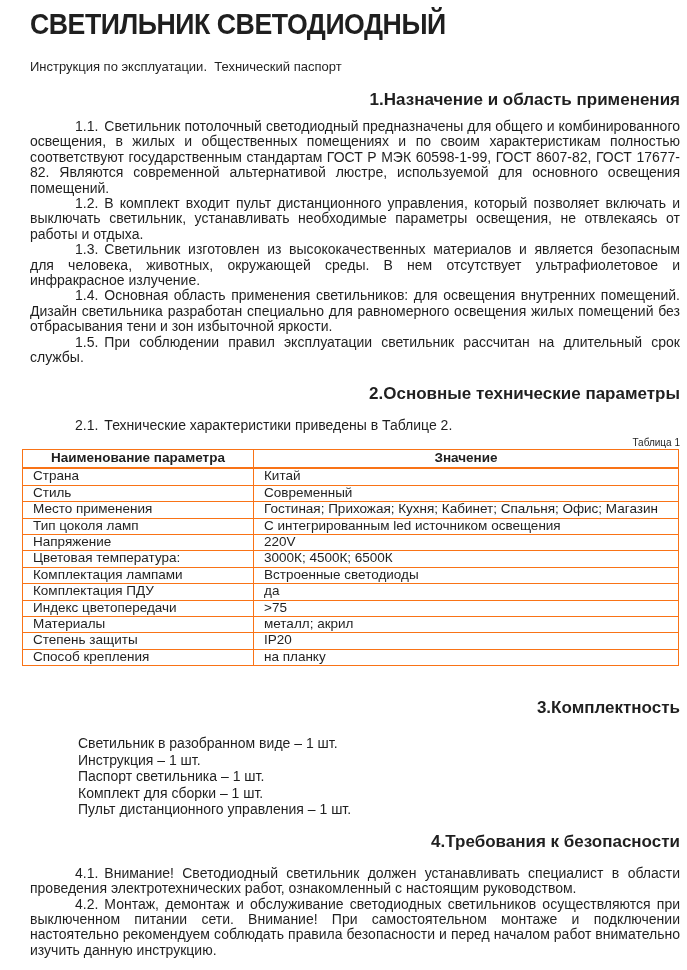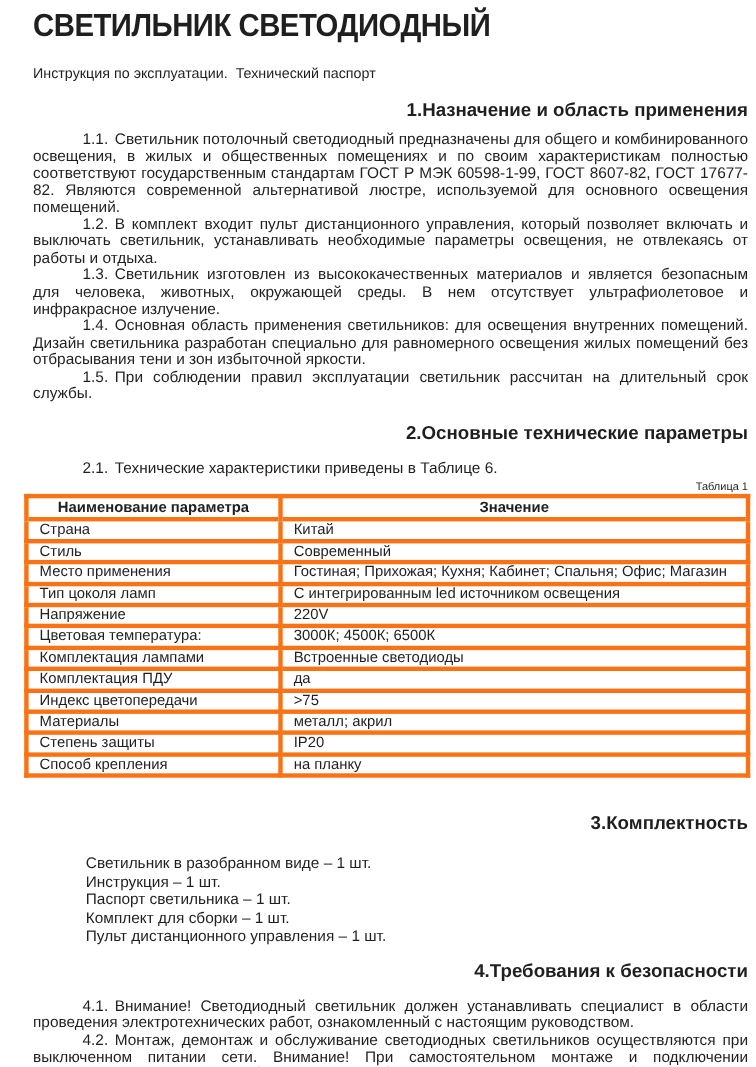--- a/index.html
+++ b/index.html
@@ -62,21 +62,21 @@
     text-align: right;
   }
   table.params {
     border-collapse: collapse;
     margin-left: -8px;
     width: 656px;
     table-layout: fixed;
     font-size: 13.5px;
   }
   table.params th, table.params td {
-    border: 4px solid #f97316;
+    border: 1px solid #f97316;
     padding: 0 4px 1px 10px;
     line-height: 14.4px;
     overflow: hidden;
     white-space: nowrap;
   }
   table.params th {
     font-weight: bold;
     text-align: center;
     padding: 1px 4px 2px 4px;
     border-bottom-width: 2px;
@@ -105,21 +105,21 @@
       <p class="para"><span class="pnum">1.1.</span><span>Светильник потолочный светодиодный предназначены для общего и комбинированного освещения, в жилых и общественных помещениях и по своим характеристикам полностью соответствуют государственным стандартам ГОСТ Р МЭК 60598-1-99, ГОСТ 8607-82, ГОСТ 17677-82. Являются современной альтернативой люстре, используемой для основного освещения помещений.</span></p>
       <p class="para"><span class="pnum">1.2.</span><span>В комплект входит пульт дистанционного управления, который позволяет включать и выключать светильник, устанавливать необходимые параметры освещения, не отвлекаясь от работы и отдыха.</span></p>
       <p class="para"><span class="pnum">1.3.</span><span>Светильник изготовлен из высококачественных материалов и является безопасным для человека, животных, окружающей среды. В нем отсутствует ультрафиолетовое и инфракрасное излучение.</span></p>
       <p class="para"><span class="pnum">1.4.</span><span>Основная область применения светильников: для освещения внутренних помещений. Дизайн светильника разработан специально для равномерного освещения жилых помещений без отбрасывания тени и зон избыточной яркости.</span></p>
       <p class="para"><span class="pnum">1.5.</span><span>При соблюдении правил эксплуатации светильник рассчитан на длительный срок службы.</span></p>
     </div>
 
   <h2 class="sec-heading sec2"><span class="hnum">2.</span><span>Основные технические параметры</span></h2>
 
   <div class="paras paras2">
-      <p class="para"><span class="pnum">2.1.</span><span>Технические характеристики приведены в Таблице 6.</span></p>
+      <p class="para"><span class="pnum">2.1.</span><span>Технические характеристики приведены в Таблице 2.</span></p>
     </div>
 
   <div class="tbl-caption">Таблица 1</div>
 
   <table class="params">
     <colgroup>
         <col class="c1">
         <col class="c2">
       </colgroup>
     <thead>

